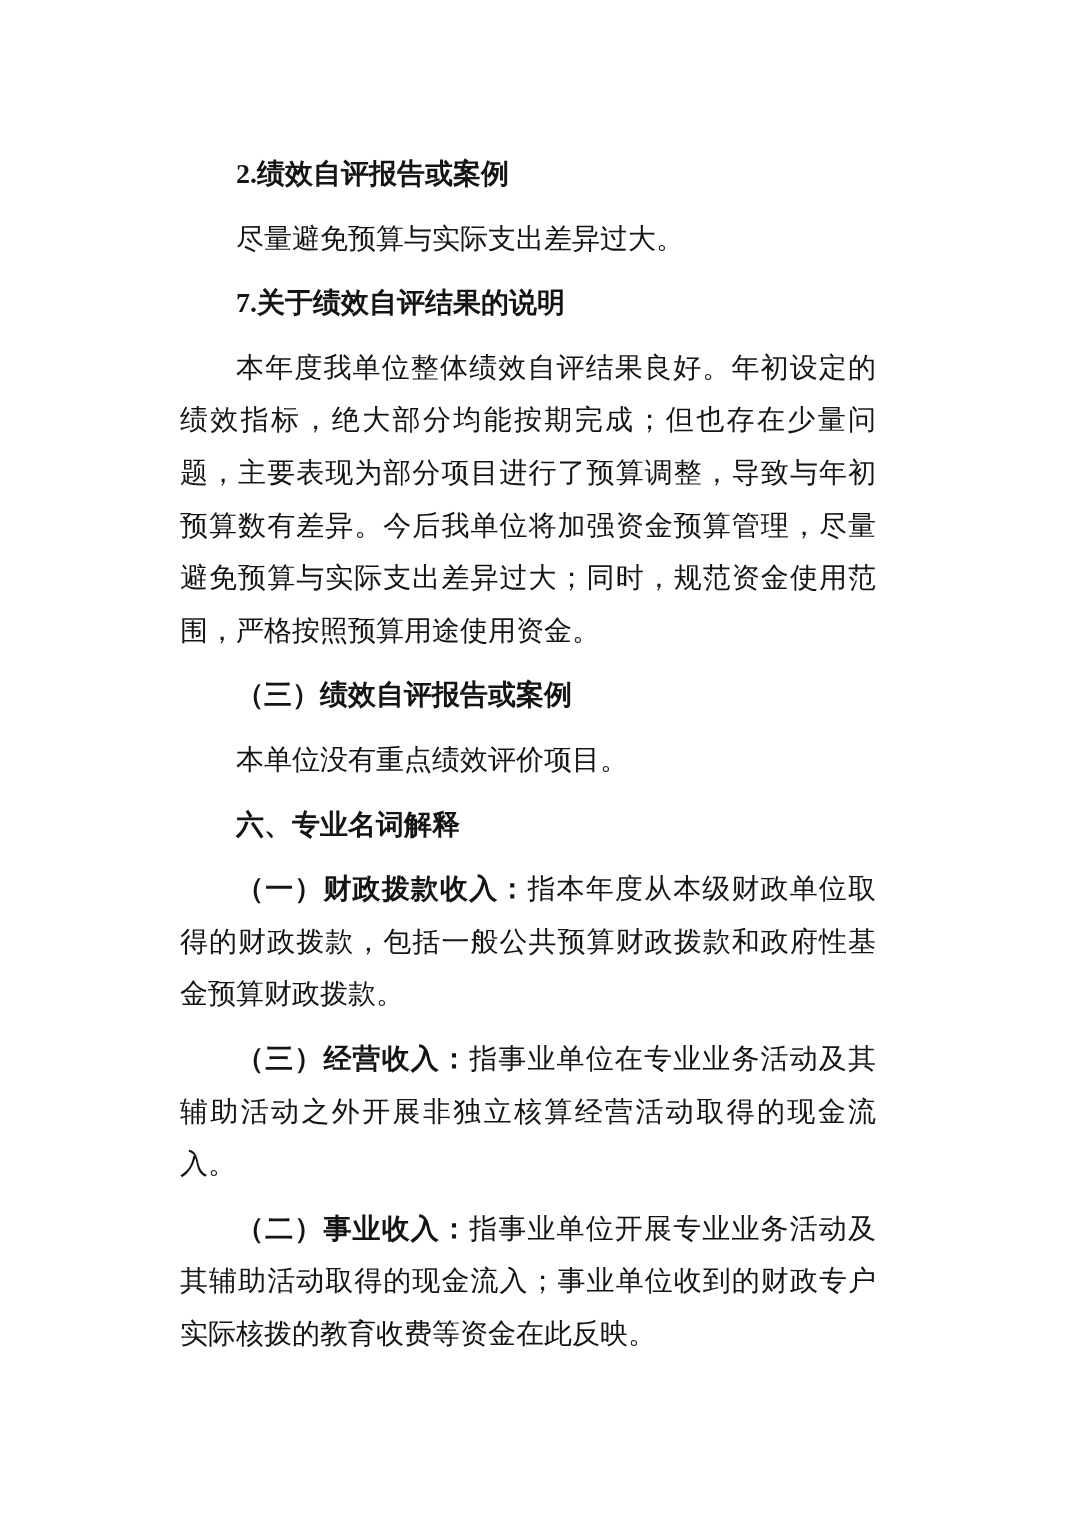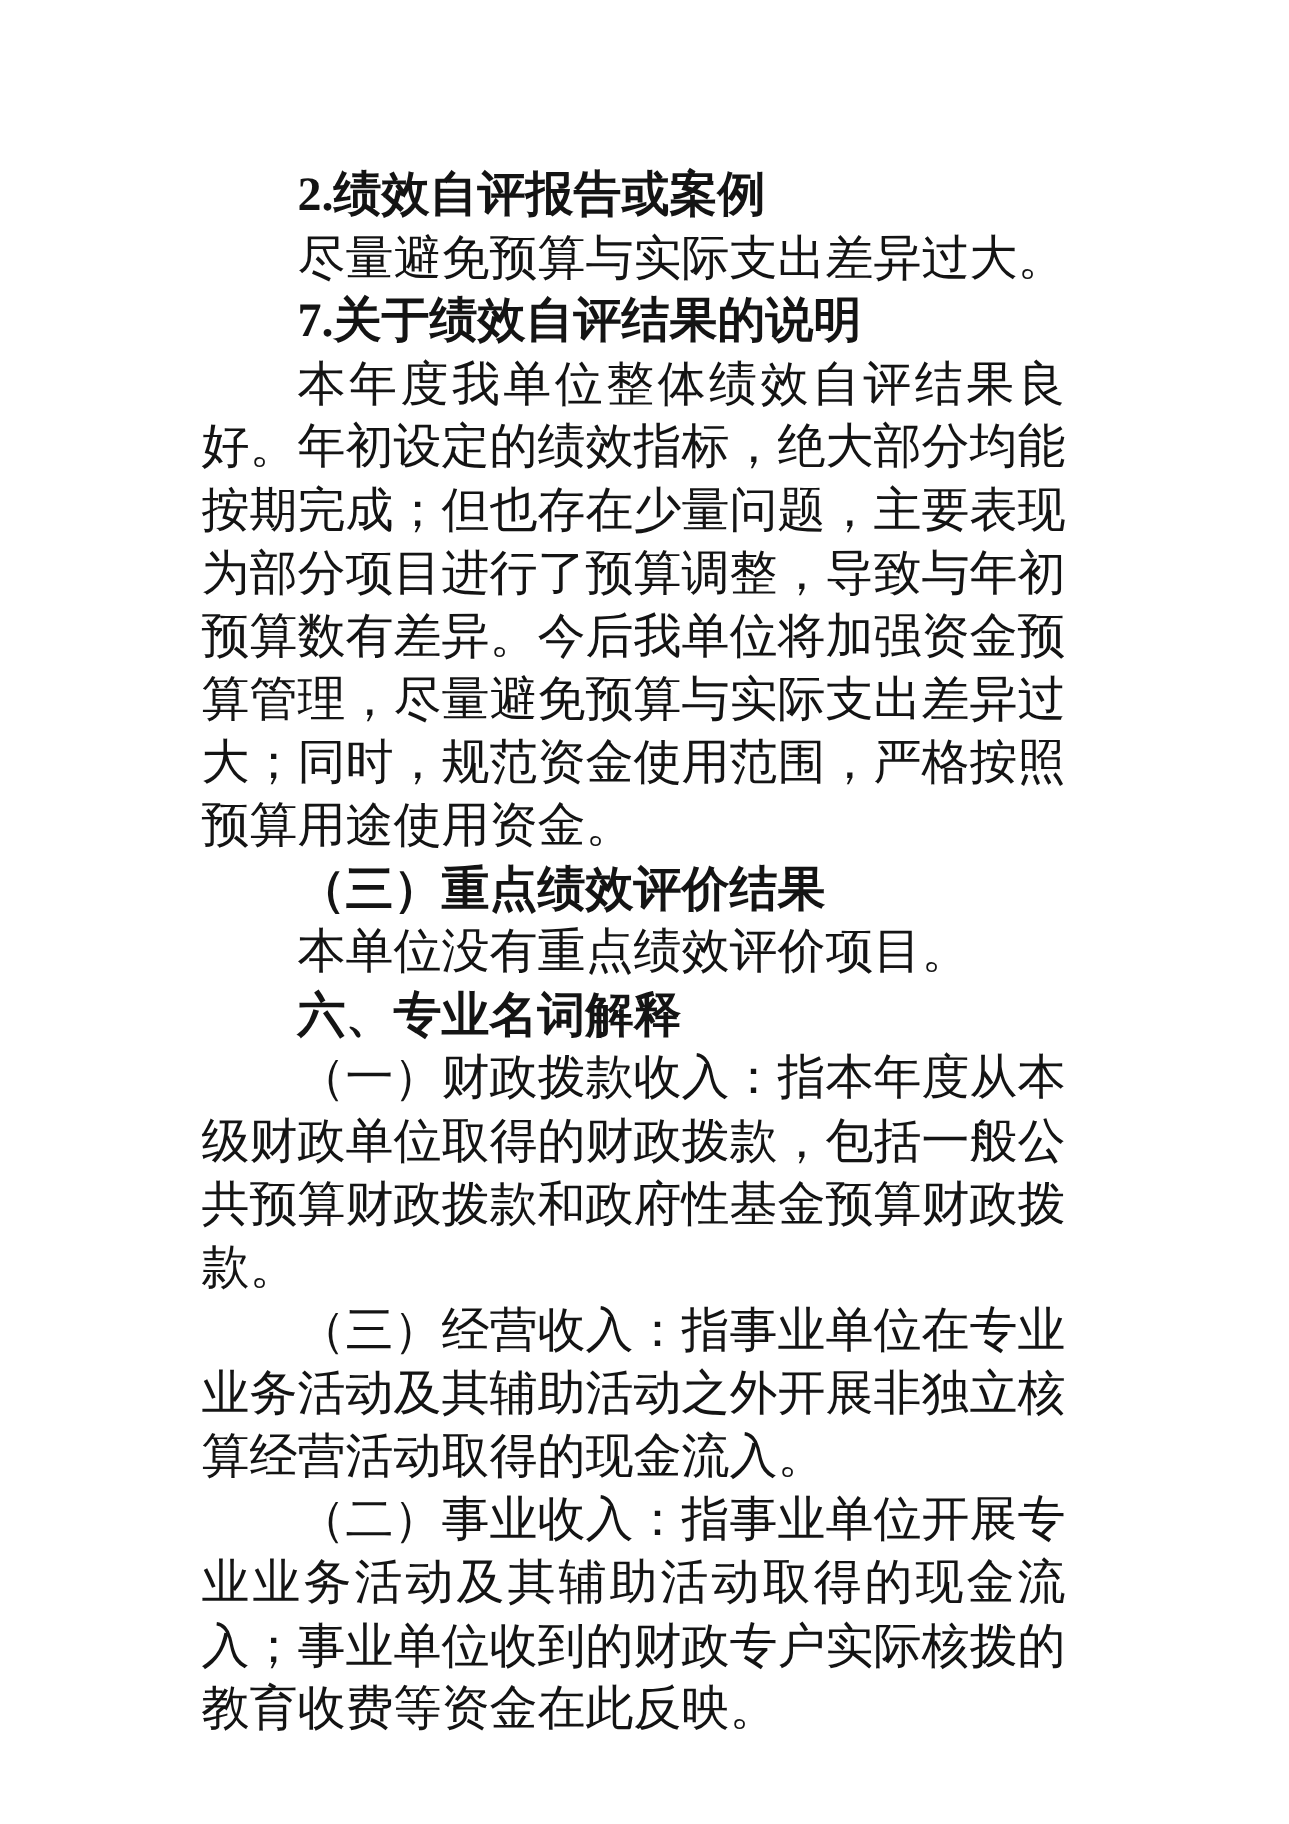--- a/index.html
+++ b/index.html
@@ -16,55 +16,55 @@
   }
   .page {
     box-sizing: border-box;
     width: 1074px;
     height: 1520px;
     padding: 136px 186px 0 168px;
     background: #ffffff;
     overflow: hidden;
   }
   .doc p {
-    margin: 0;
+    margin: 12px;
     padding: 0;
-    font-size: 40px;
+    font-size: 28px;
     line-height: 52.6px;
     text-align: justify;
     text-justify: inter-ideograph;
     text-indent: 2em;
     letter-spacing: 0;
   }
   .h-serif {
     font-weight: bold;
   }
   .h-sans {
     font-weight: bold;
     font-family: "Liberation Sans", "DejaVu Sans", sans-serif;
   }
   .term {
-    font-weight: normal;
+    font-weight: bold;
   }
 </style>
 </head>
 <body>
 
 <div class="page">
   <div class="doc">
 
     <p class="h-serif">2.绩效自评报告或案例</p>
 
     <p>尽量避免预算与实际支出差异过大。</p>
 
     <p class="h-serif">7.关于绩效自评结果的说明</p>
 
     <p>本年度我单位整体绩效自评结果良好。年初设定的绩效指标，绝大部分均能按期完成；但也存在少量问题，主要表现为部分项目进行了预算调整，导致与年初预算数有差异。今后我单位将加强资金预算管理，尽量避免预算与实际支出差异过大；同时，规范资金使用范围，严格按照预算用途使用资金。</p>
 
-    <p class="h-serif">（三）重点绩效评价结果</p>
+    <p class="h-serif">（三）绩效自评报告或案例</p>
 
     <p>本单位没有重点绩效评价项目。</p>
 
     <p class="h-sans">六、专业名词解释</p>
 
     <p><span class="term">（一）财政拨款收入：</span><span>指本年度从本级财政单位取得的财政拨款，包括一般公共预算财政拨款和政府性基金预算财政拨款。</span></p>
 
     <p><span class="term">（三）经营收入：</span><span>指事业单位在专业业务活动及其辅助活动之外开展非独立核算经营活动取得的现金流入。</span></p>
 
     <p><span class="term">（二）事业收入：</span><span>指事业单位开展专业业务活动及其辅助活动取得的现金流入；事业单位收到的财政专户实际核拨的教育收费等资金在此反映。</span></p>

